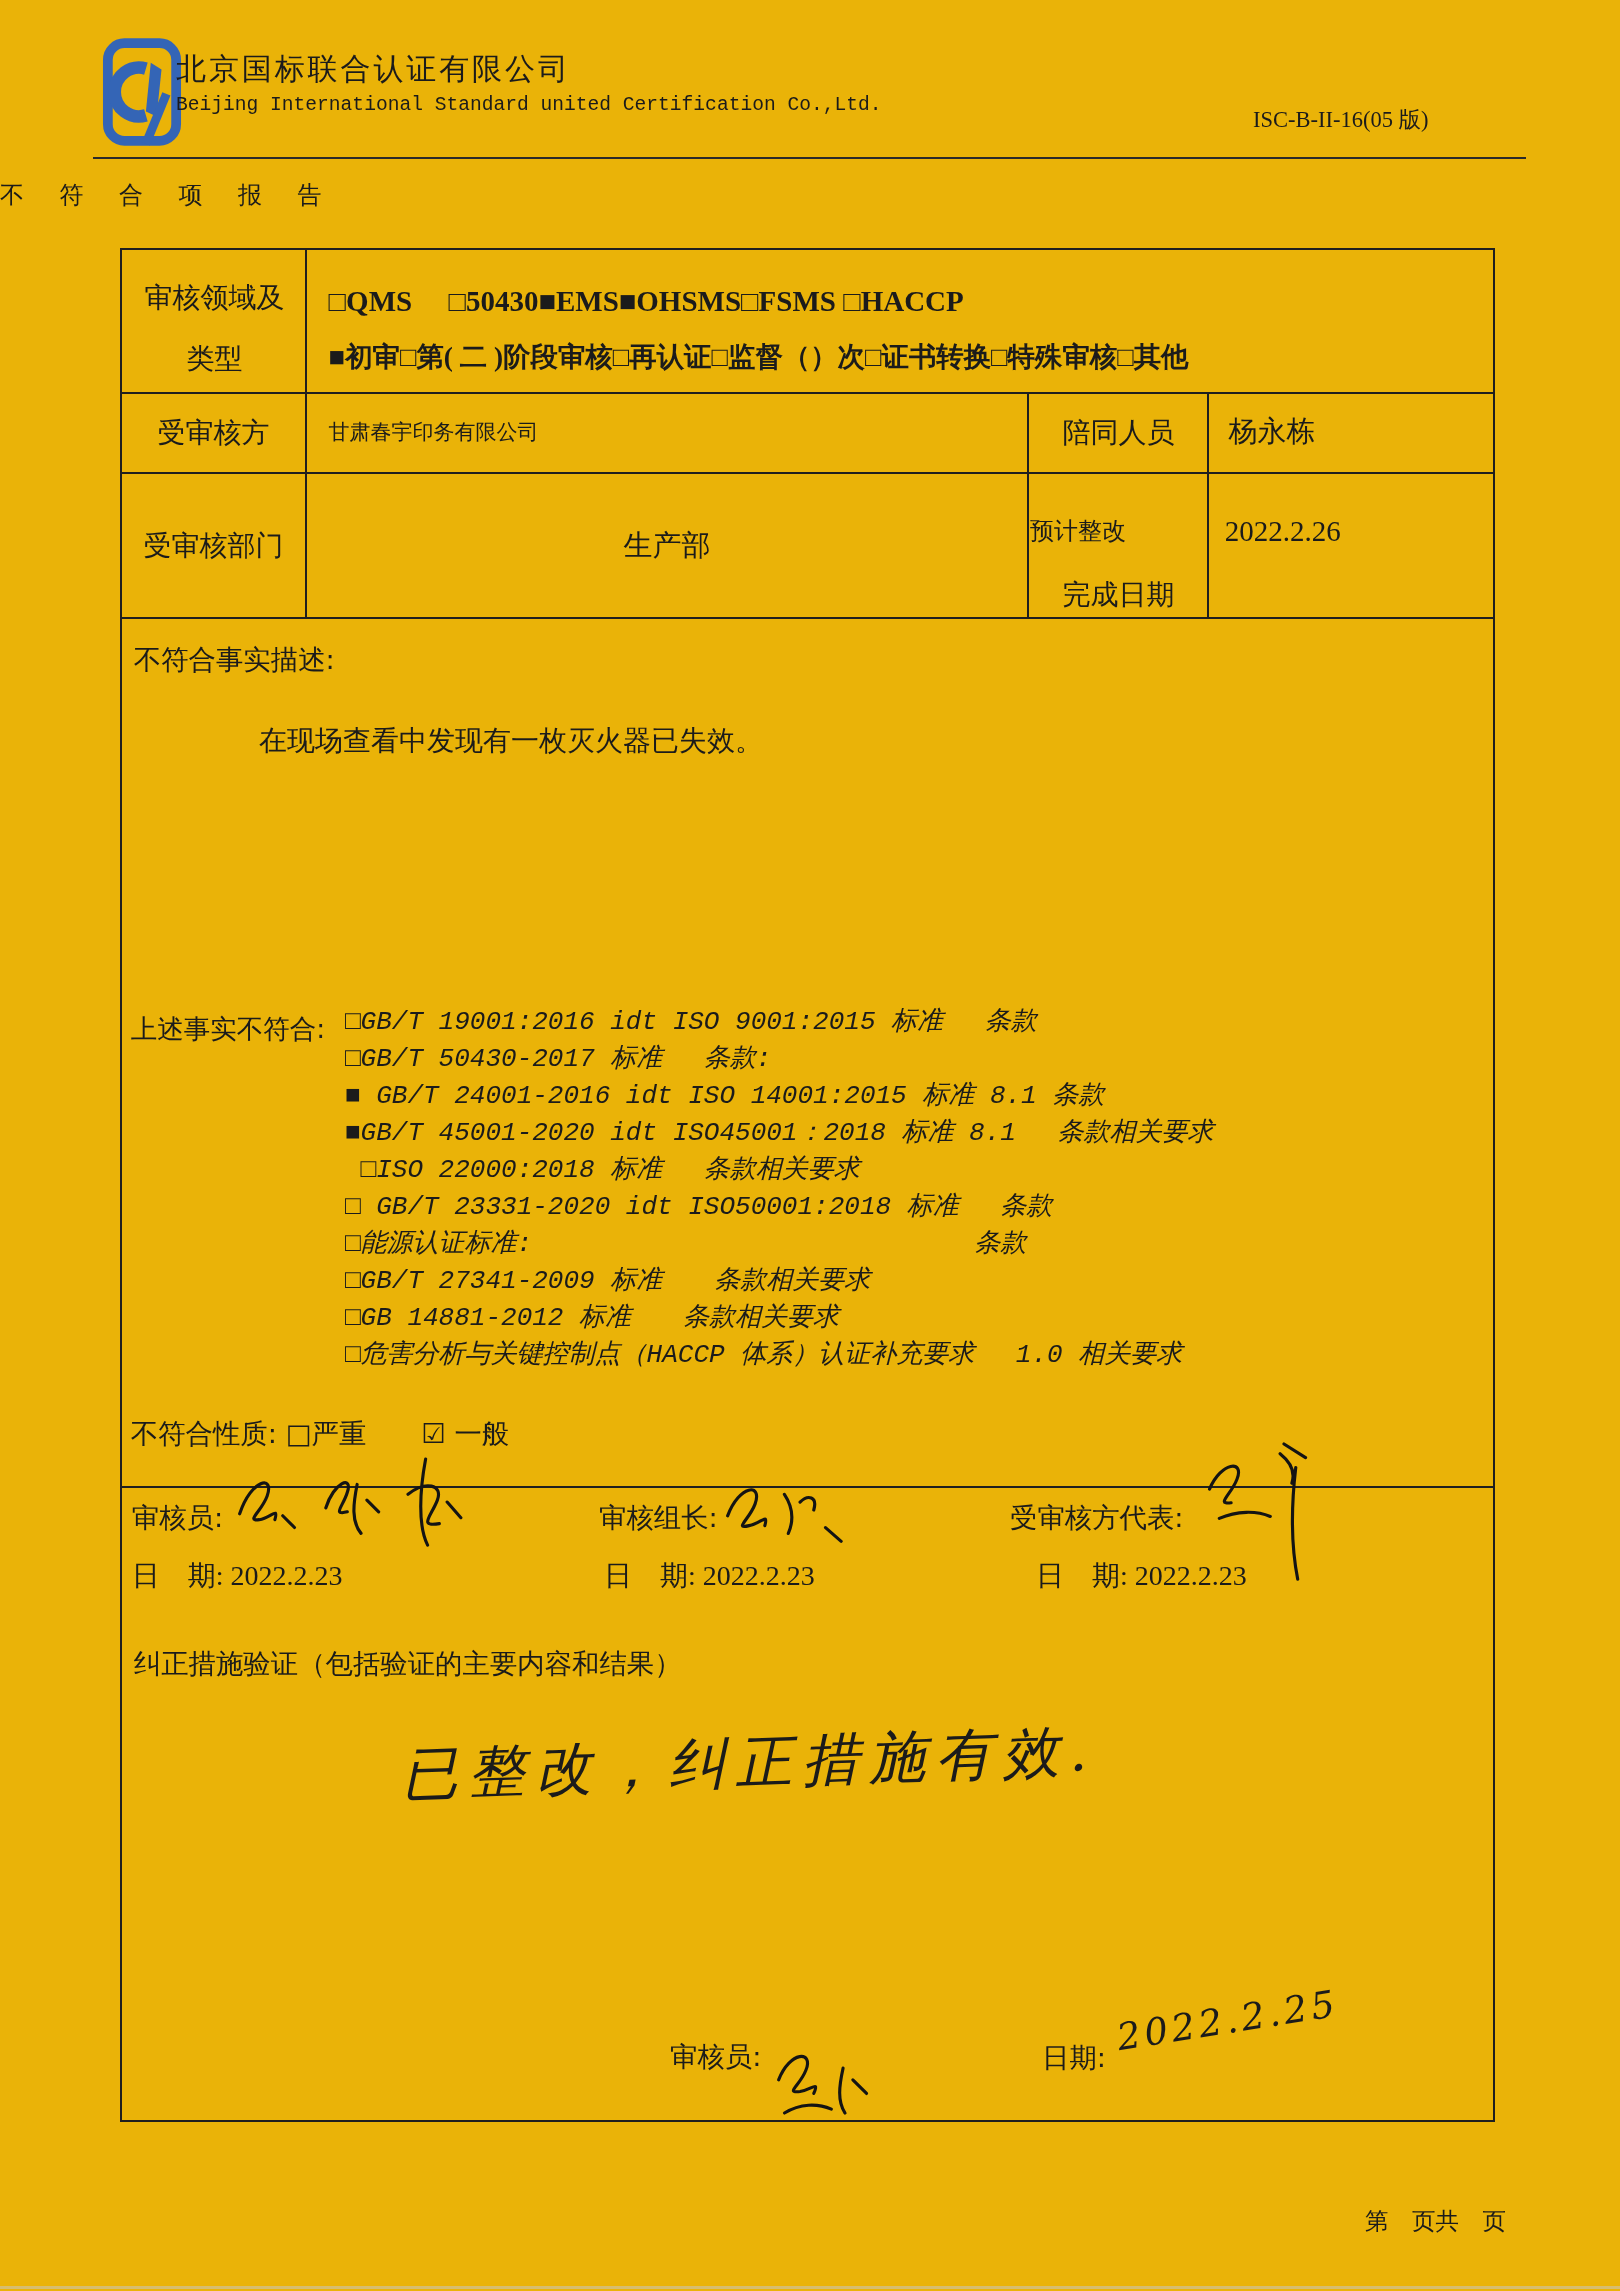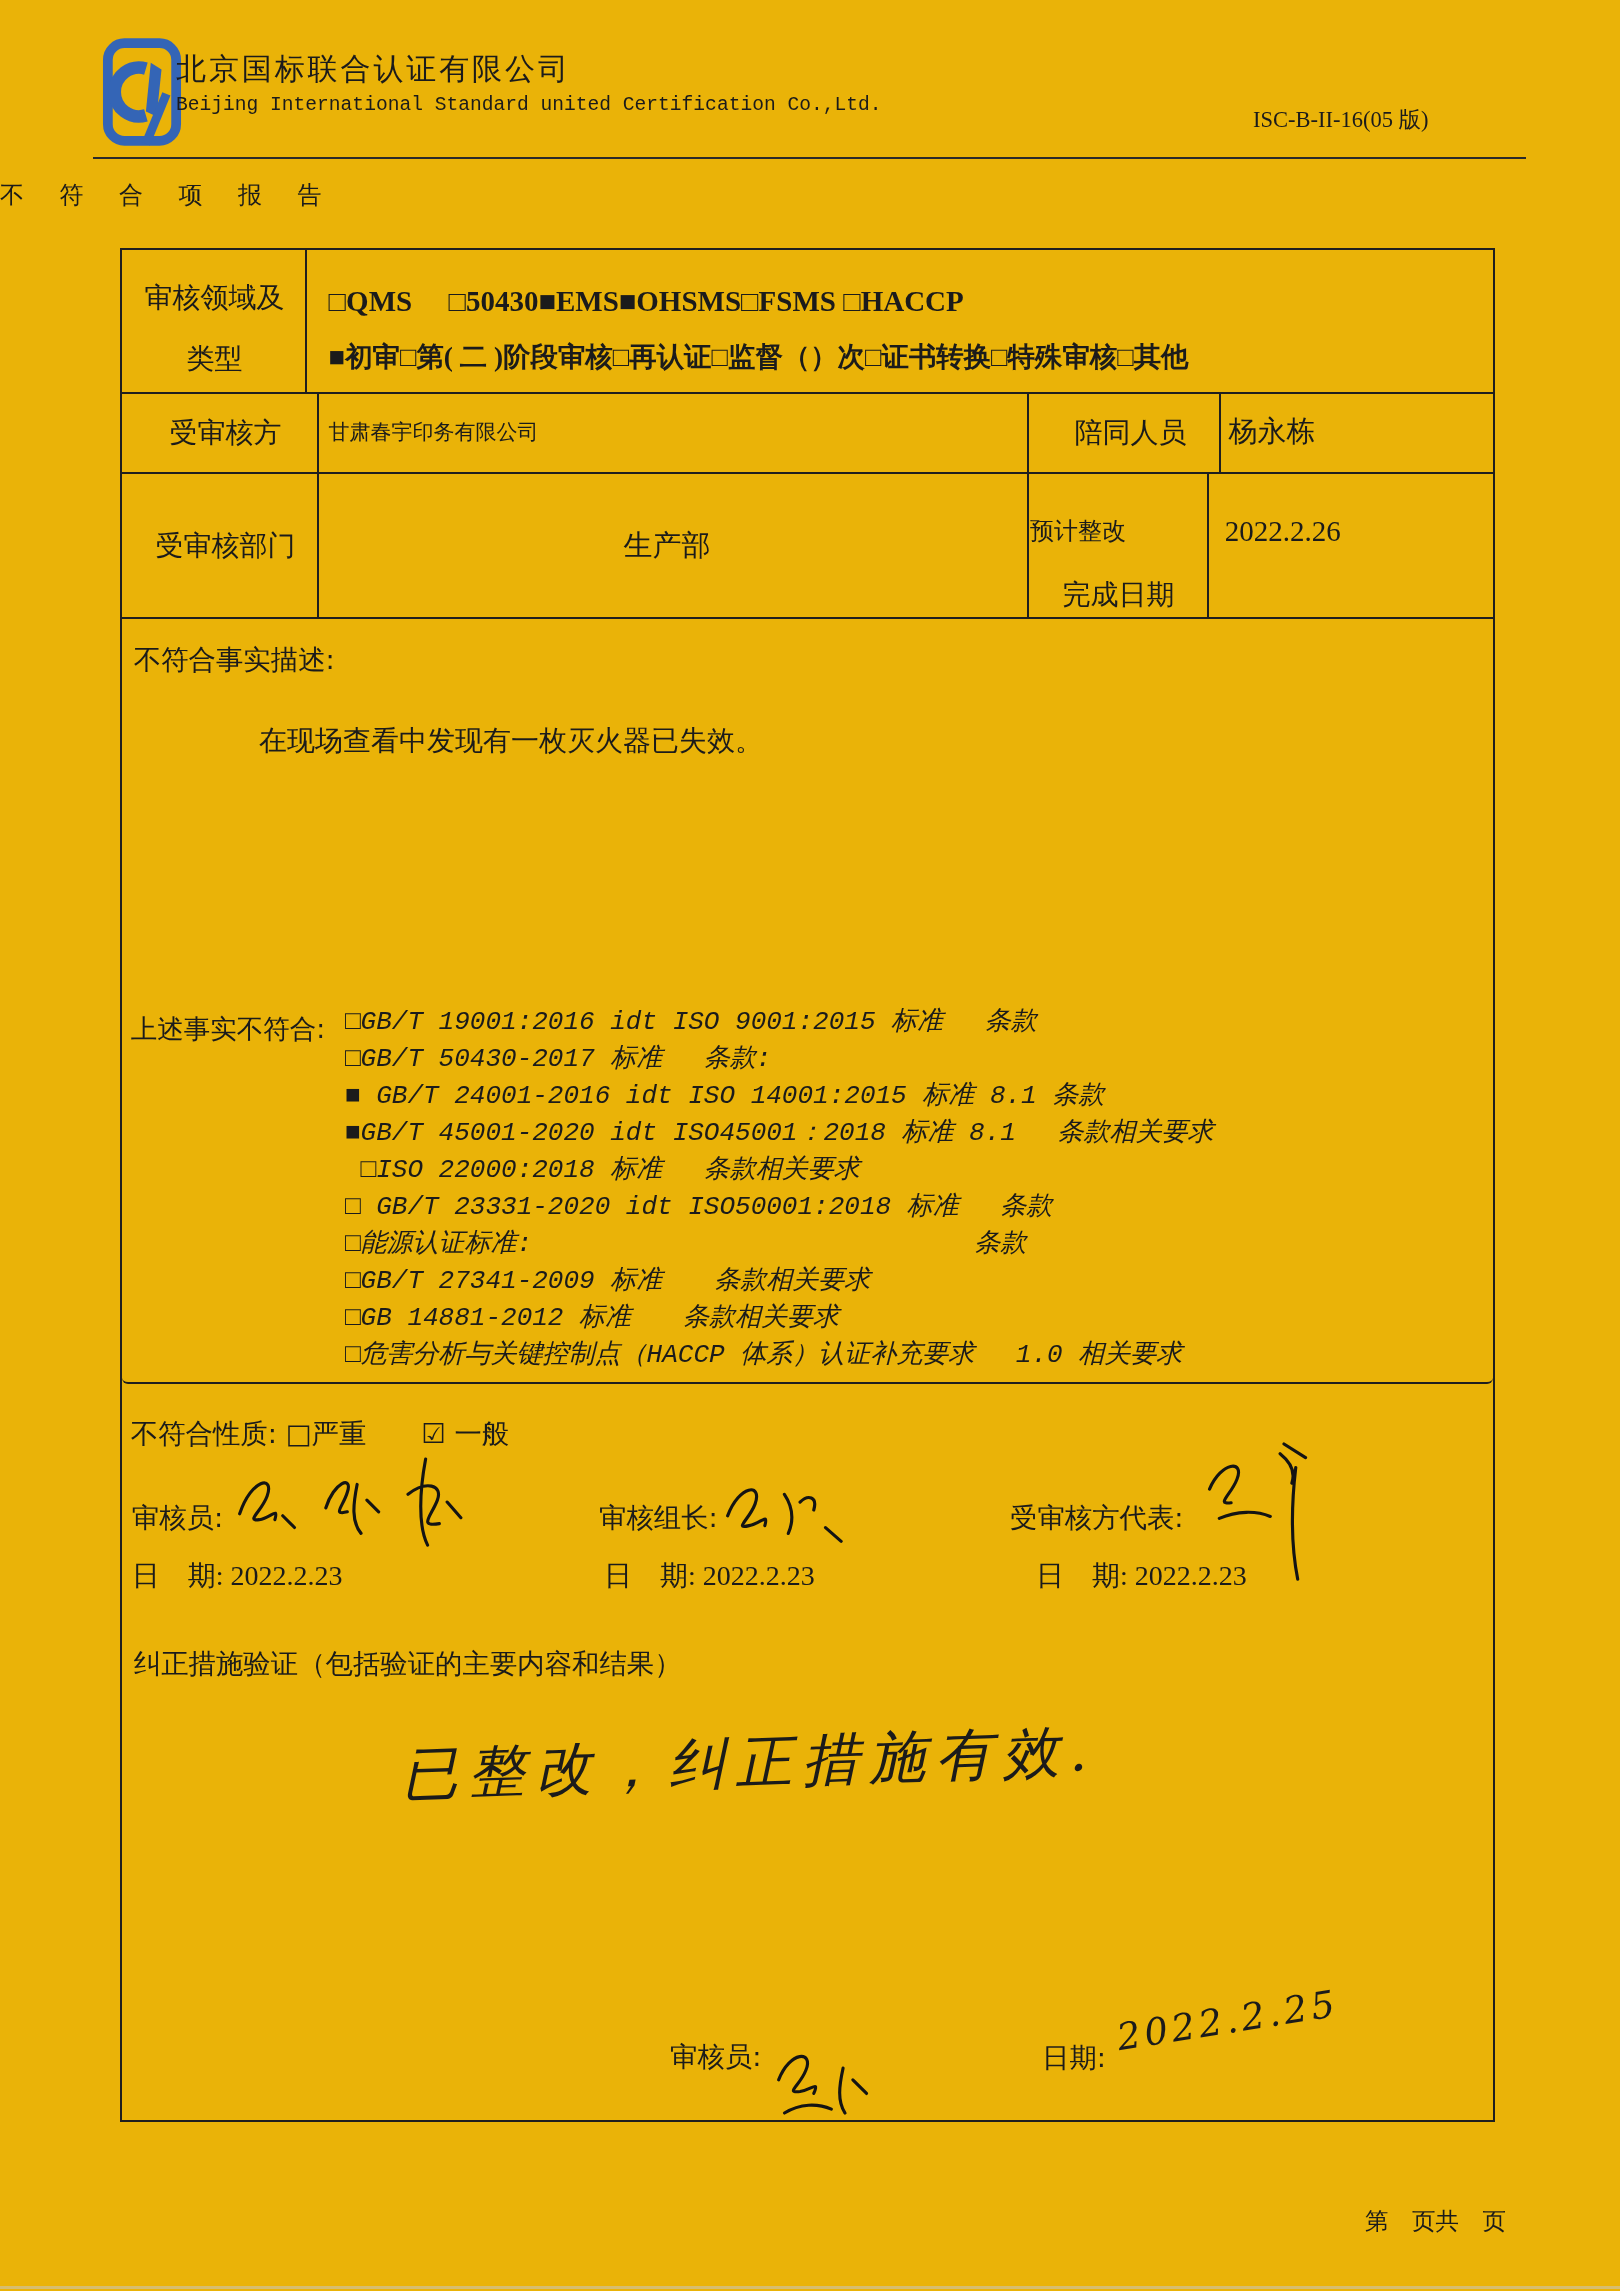--- a/index.html
+++ b/index.html
@@ -19,32 +19,32 @@
   .header-rule{left:93px;top:157px;width:1433px;height:2px;background:#2a2a2a;}
   .doc-title{left:0;top:179px;width:1620px;text-align:left;font-size:24px;font-weight:normal;
              letter-spacing:6.9px;word-spacing:15.7px;}
 
   
   .form-table{left:120px;top:248px;width:1371px;height:1870px;border:2px solid #1f1f1f;}
   .row{position:absolute;left:0;width:1371px;border-bottom:2px solid #1f1f1f;box-sizing:border-box;padding-left:41px;}
   .row1{top:0;height:144px;}
   .row2{top:144px;height:80px;}
   .row3{top:224px;height:145px;}
-  .row4{top:370px;height:764px;border-radius:6px;}
+  .row4{top:370px;height:868px;}
   .row5{top:1369px;height:497px;border-bottom:none;}
   .cell{position:absolute;top:0;bottom:0;box-sizing:border-box;}
   .br{border-right:2px solid #1f1f1f;}
   .c0{left:0;width:185px;}
   .c1{left:185px;width:722px;}
   .c2{left:908px;width:179px;}
   .c3{left:1087px;width:284px;}
   .c-wide{left:185px;width:1186px;}
   .vcenter{display:flex;flex-direction:column;justify-content:center;align-items:center;text-align:center;}
 
-  .label-cell{font-size:28px;margin-left:12px;}
+  .label-cell{font-size:28px;}
   .scope-line1{left:21.6px;top:32px;font-size:29px;font-weight:bold;white-space:pre;}
   .scope-line2{left:21.6px;top:89px;font-size:27.4px;font-weight:bold;white-space:pre;}
   .auditee-value{left:21.6px;top:50%;transform:translateY(-52%);font-size:21px;}
   .accompany-value{left:19.6px;top:50%;transform:translateY(-52%);font-size:29px;}
   .dept-value{left:0;width:100%;text-align:center;top:50%;transform:translateY(-50%);font-size:29px;}
   .rectify-l1{left:0;width:100%;text-align:left;top:41px;font-size:24px;}
   .rectify-l2{left:0;width:100%;text-align:center;top:102px;font-size:28px;}
   .rectify-date{left:15.7px;top:41px;font-size:29px;}
 
   .fact-label{left:11.8px;top:21.6px;font-size:27.4px;}

